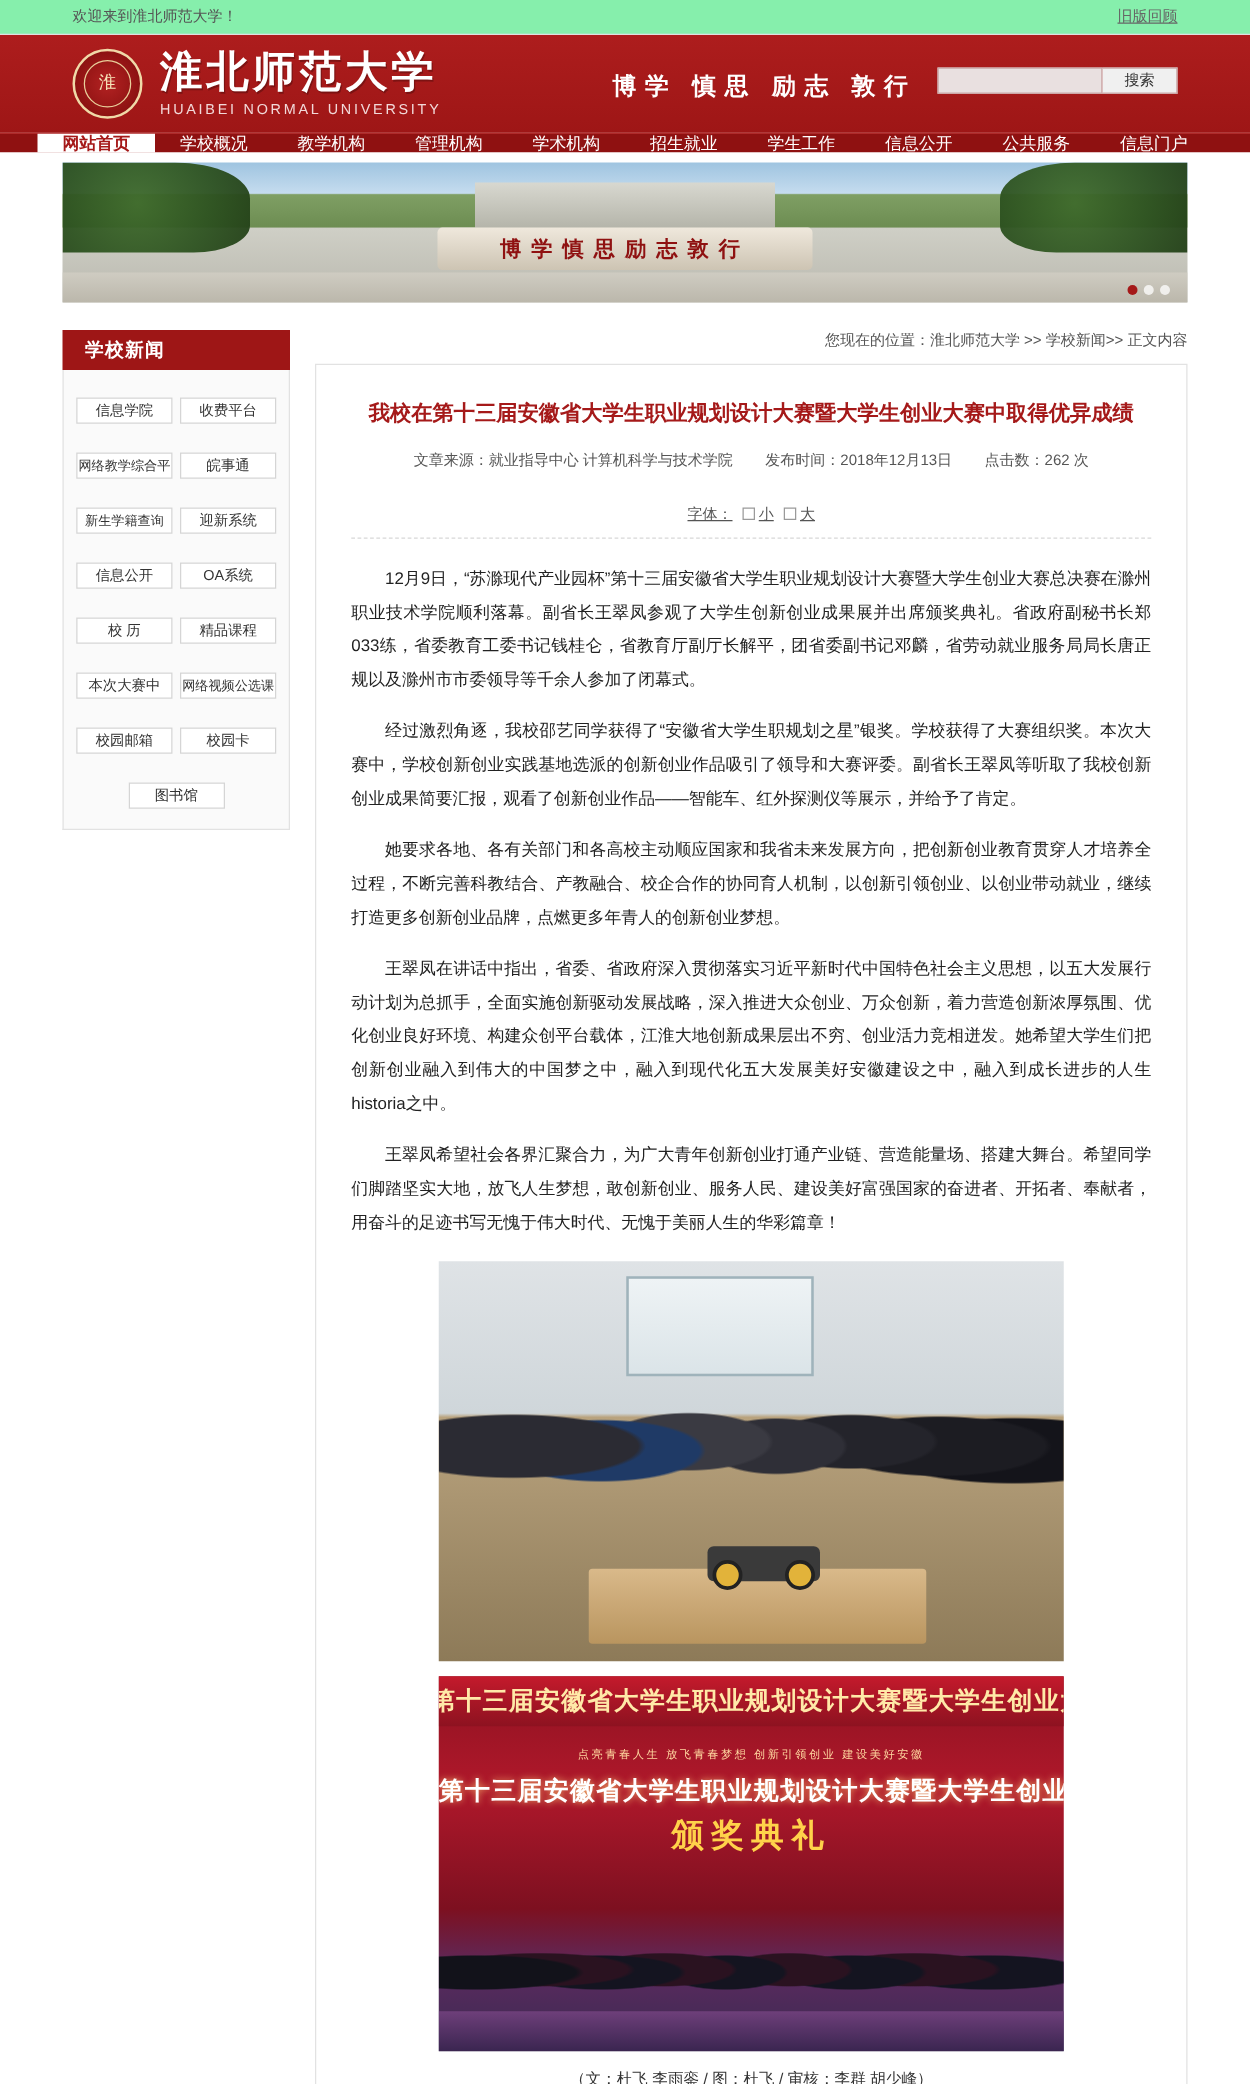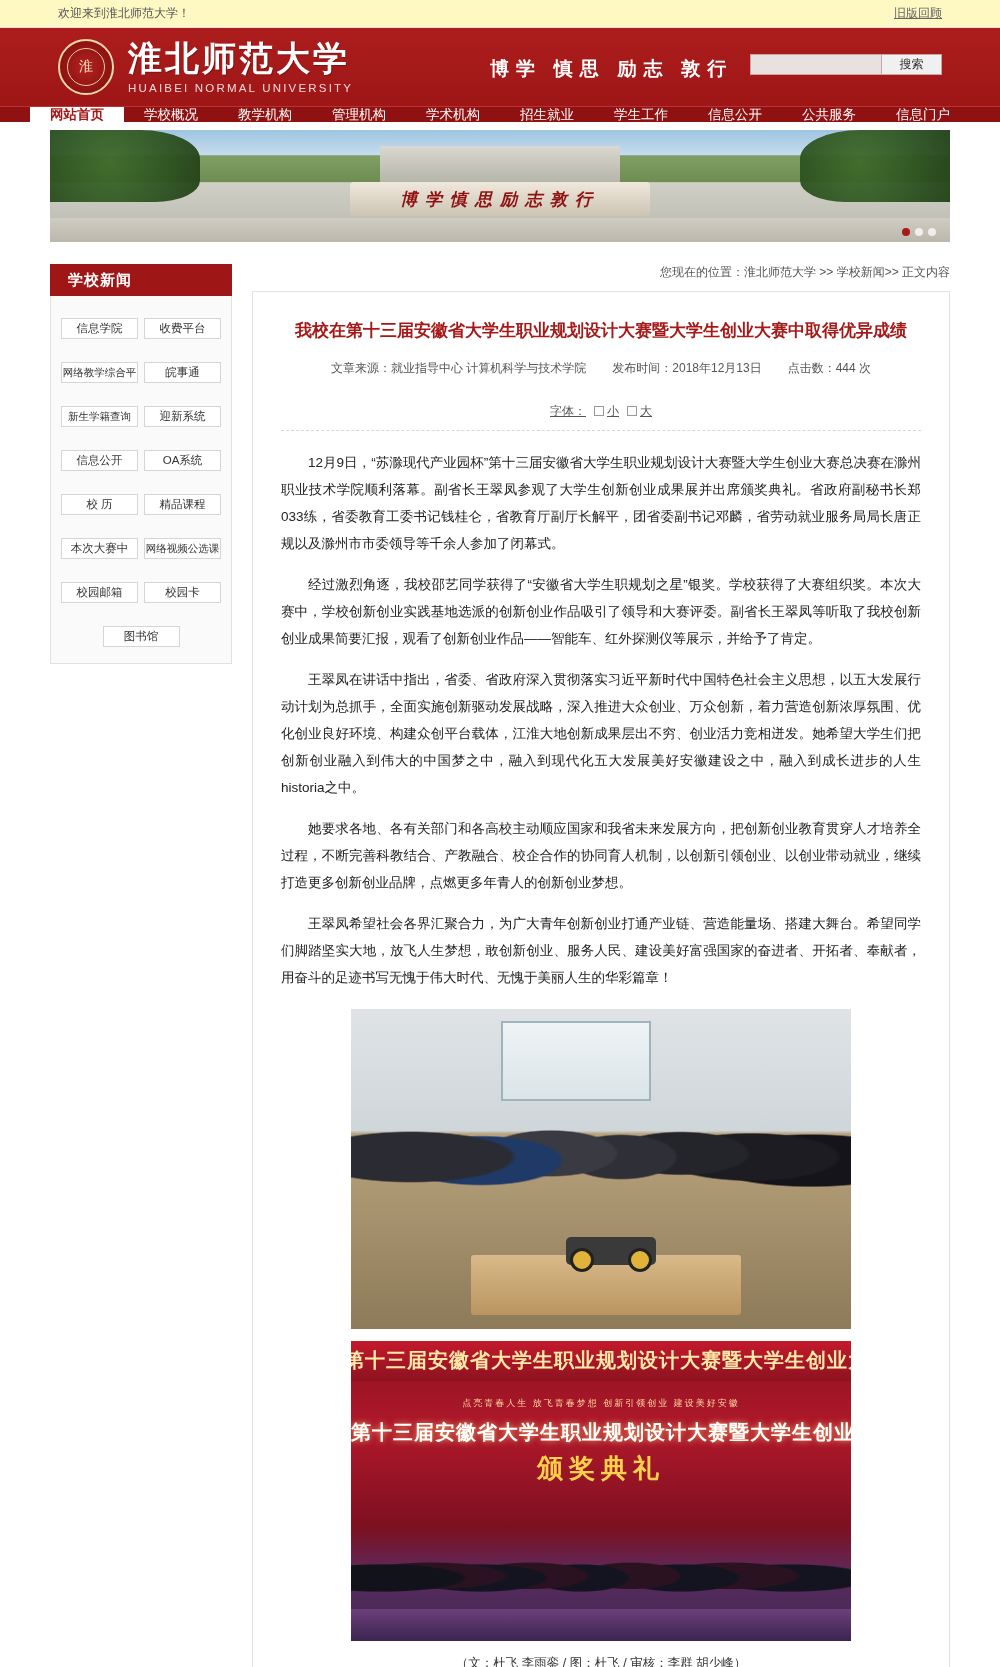--- a/index.html
+++ b/index.html
@@ -6,21 +6,21 @@
   html, body {
     margin: 0; padding: 0;
     background: #ffffff;
     font-family: "Liberation Sans", "DejaVu Sans", sans-serif;
   }
   body { width: 1000px; }
 
   
   .topbar {
     height: 28px;
-    background: #fef9c3;
+    background: #86efac;
     border-bottom: 1px solid #e0e0e0;
     display: flex;
     align-items: center;
     justify-content: space-between;
     padding: 0 58px;
     font-size: 12px;
     color: #555;
   }
   .topbar .old-site { color: #666; }
 
@@ -89,21 +89,21 @@
     color: #ffffff; font-size: 13.5px; text-decoration: none;
   }
   .nav a.active { background: #ffffff; color: #a51919; font-weight: bold; }
 
   
   .banner-wrap { padding: 8px 50px 0 50px; background:#fff; }
   .banner {
     height: 112px; width: 900px;
     background:
       linear-gradient(180deg, #9fc4e0 0%, #c5dcef 22%, #7f9f64 23%, #6d8d52 46%, #cfcfc6 47%, #b9b8ae 100%);
-    position: relative; overflow: hidden; font-style: italic;
+    position: relative; overflow: hidden;
   }
   .banner .trees-l, .banner .trees-r {
     position: absolute; top: 0; height: 72px; width: 150px;
     background: radial-gradient(circle at 40% 45%, #3f6b2c 0%, #2d5220 60%, #234018 100%);
     opacity: .95;
   }
   .banner .trees-l { left: 0; border-radius: 0 40% 30% 0; }
   .banner .trees-r { right: 0; border-radius: 40% 0 0 30%; }
   .banner .building {
     position: absolute; left: 330px; top: 16px; width: 240px; height: 38px;
@@ -340,40 +340,40 @@
       <div class="art-title">我校在第十三届安徽省大学生职业规划设计大赛暨大学生创业大赛中取得优异成绩</div>
 
       <div class="art-meta">
         <span>
           <span>文章来源：</span><span>就业指导中心 计算机科学与技术学院</span>
         </span>
         <span>
           <span>发布时间：</span><span>2018年12月13日</span>
         </span>
         <span>
-          <span>点击数：</span><span>444 次</span>
+          <span>点击数：</span><span>262 次</span>
         </span>
         <span class="fs">
           <span>字体：</span>
           <span class="fs-btn">
             <span class="fs-box"></span>
             <span>小</span>
           </span>
           <span class="fs-btn">
             <span class="fs-box"></span>
             <span>大</span>
           </span>
         </span>
       </div>
 
       <div class="art-body">
         <p>12月9日，“苏滁现代产业园杯”第十三届安徽省大学生职业规划设计大赛暨大学生创业大赛总决赛在滁州职业技术学院顺利落幕。副省长王翠凤参观了大学生创新创业成果展并出席颁奖典礼。省政府副秘书长郑033练，省委教育工委书记钱桂仑，省教育厅副厅长解平，团省委副书记邓麟，省劳动就业服务局局长唐正规以及滁州市市委领导等千余人参加了闭幕式。</p>
         <p>经过激烈角逐，我校邵艺同学获得了“安徽省大学生职规划之星”银奖。学校获得了大赛组织奖。本次大赛中，学校创新创业实践基地选派的创新创业作品吸引了领导和大赛评委。副省长王翠凤等听取了我校创新创业成果简要汇报，观看了创新创业作品——智能车、红外探测仪等展示，并给予了肯定。</p>
+        <p>她要求各地、各有关部门和各高校主动顺应国家和我省未来发展方向，把创新创业教育贯穿人才培养全过程，不断完善科教结合、产教融合、校企合作的协同育人机制，以创新引领创业、以创业带动就业，继续打造更多创新创业品牌，点燃更多年青人的创新创业梦想。</p>
         <p>王翠凤在讲话中指出，省委、省政府深入贯彻落实习近平新时代中国特色社会主义思想，以五大发展行动计划为总抓手，全面实施创新驱动发展战略，深入推进大众创业、万众创新，着力营造创新浓厚氛围、优化创业良好环境、构建众创平台载体，江淮大地创新成果层出不穷、创业活力竞相迸发。她希望大学生们把创新创业融入到伟大的中国梦之中，融入到现代化五大发展美好安徽建设之中，融入到成长进步的人生historia之中。</p>
-        <p>她要求各地、各有关部门和各高校主动顺应国家和我省未来发展方向，把创新创业教育贯穿人才培养全过程，不断完善科教结合、产教融合、校企合作的协同育人机制，以创新引领创业、以创业带动就业，继续打造更多创新创业品牌，点燃更多年青人的创新创业梦想。</p>
         <p>王翠凤希望社会各界汇聚合力，为广大青年创新创业打通产业链、营造能量场、搭建大舞台。希望同学们脚踏坚实大地，放飞人生梦想，敢创新创业、服务人民、建设美好富强国家的奋进者、开拓者、奉献者，用奋斗的足迹书写无愧于伟大时代、无愧于美丽人生的华彩篇章！</p>
 
         <div class="figure">
           <div class="photo1">
             <div class="wallboard"></div>
             <div class="crowd"></div>
             <div class="table"></div>
             <div class="car"></div>
           </div>
 

